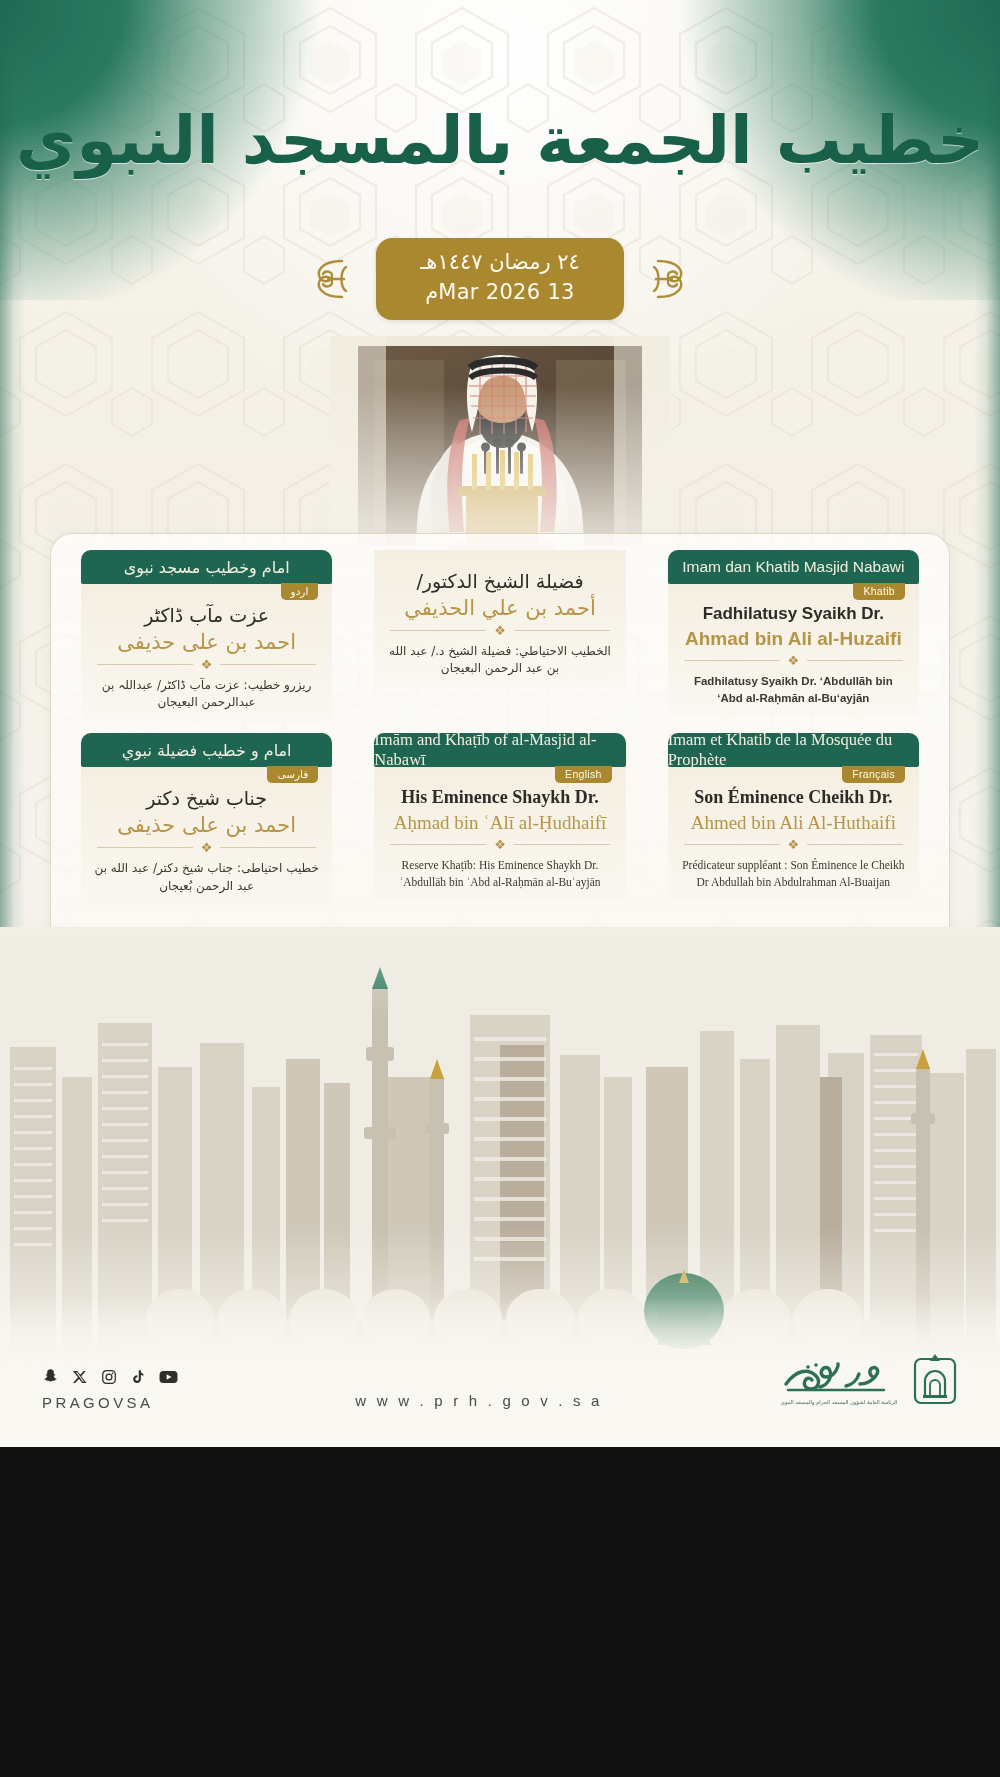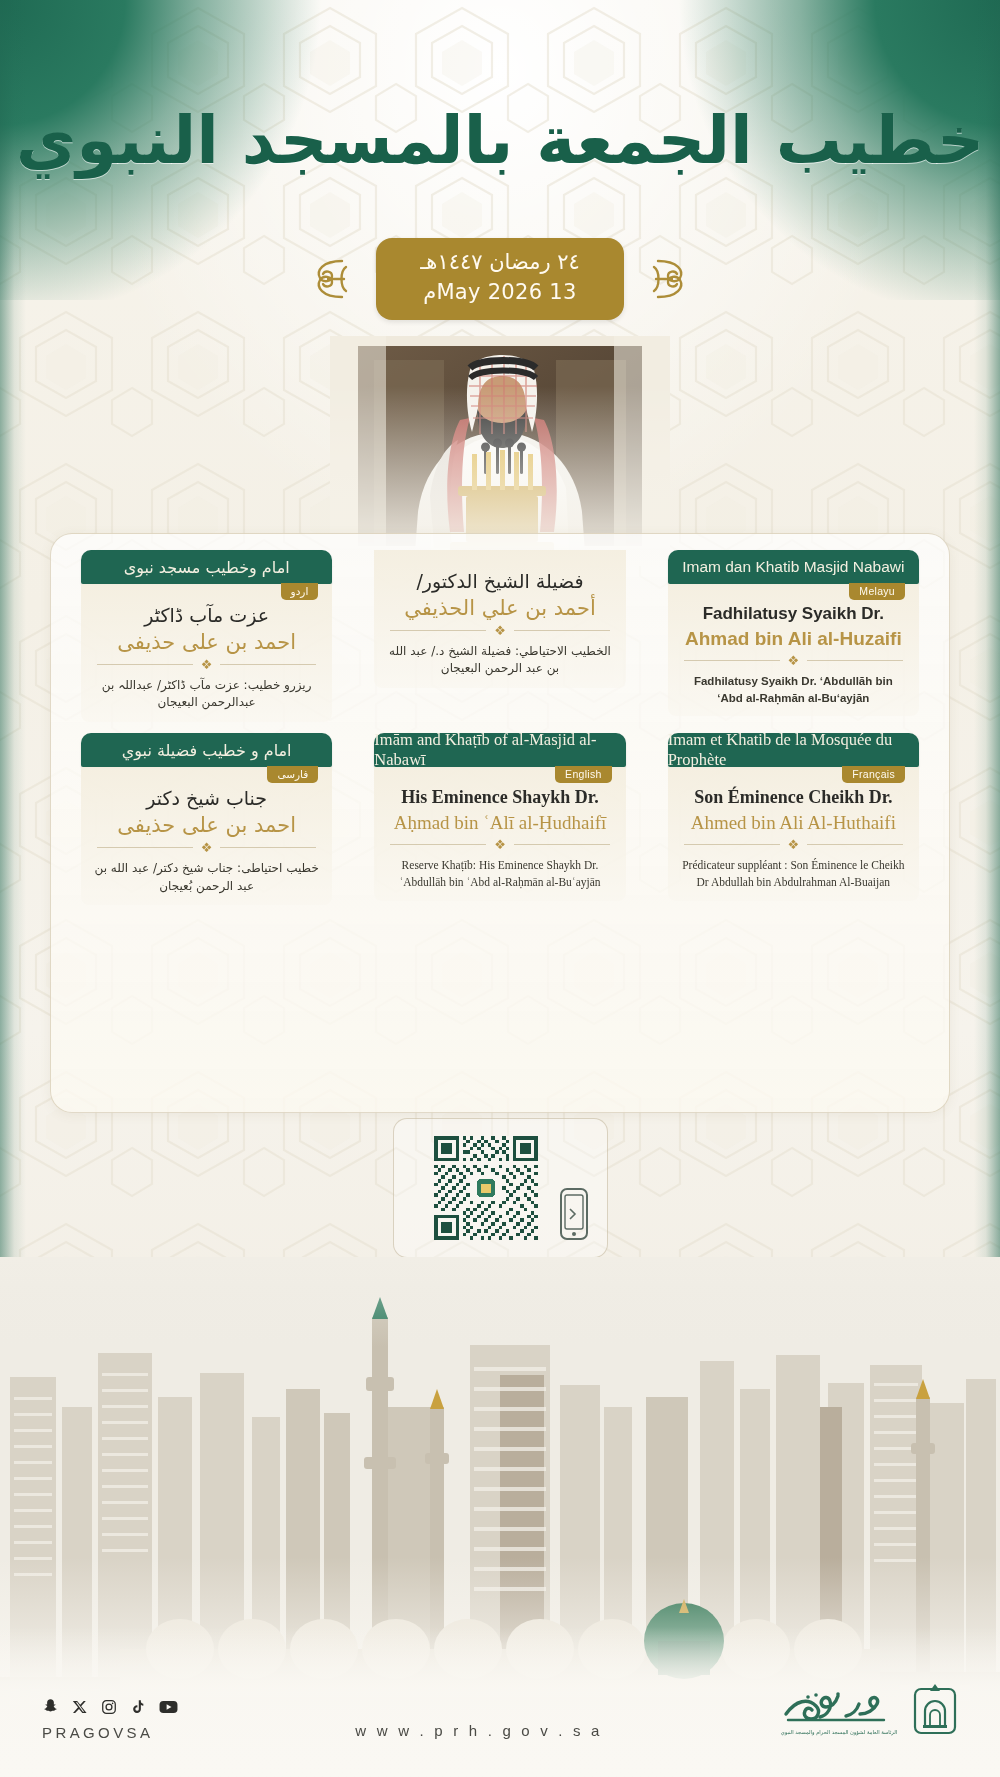--- a/index.html
+++ b/index.html
@@ -1,20 +1,20 @@
 <!DOCTYPE html>
 <html lang="ar"><head>
 <meta charset="utf-8">
 <title>Khatib Poster</title>
 <style>
   html,body{margin:0;padding:0;background:#111;}
   *{box-sizing:border-box;}
   .page{
     position:relative;
-    width:1000px;height:1777px;
+    width:1000px;height:1447px;
     overflow:hidden;
     font-family:"Liberation Sans", sans-serif;
     background:#f0abfc;
   }
   
   .bg-base{
     position:absolute;inset:0;
     background:
       radial-gradient(ellipse 70% 45% at 50% 4%, #ffffff 0%, rgba(255,255,255,0) 60%),
       linear-gradient(180deg,#f7f4ec 0%,#f4f0e6 34%,#f6f3ec 58%,#f3efe6 74%,#efece4 100%);
@@ -243,21 +243,21 @@
         <g fill="none" stroke="#a9882f" stroke-width="2.4" stroke-linecap="round">
           <path d="M36 10 C16 10 10 20 14 27 C17 32 26 31 26 25 C26 20 19 19 17 23"></path>
           <path d="M36 46 C16 46 10 36 14 29 C17 24 26 25 26 31 C26 36 19 37 17 33"></path>
           <path d="M38 28 C30 28 26 28 22 28"></path>
           <path d="M40 16 C34 20 34 36 40 40"></path>
         </g>
       </svg>
     </span>
     <div class="date-badge">
       <div class="date-h">٢٤ رمضان ١٤٤٧هـ</div>
-      <div class="date-g">13 May 2026م</div>
+      <div class="date-g">13 Mar 2026م</div>
     </div>
     <span class="orn">
       <svg viewBox="0 0 44 56" xmlns="http://www.w3.org/2000/svg" width="44" height="56">
         <g fill="none" stroke="#a9882f" stroke-width="2.4" stroke-linecap="round" transform="translate(44,0) scale(-1,1)">
           <path d="M36 10 C16 10 10 20 14 27 C17 32 26 31 26 25 C26 20 19 19 17 23"></path>
           <path d="M36 46 C16 46 10 36 14 29 C17 24 26 25 26 31 C26 36 19 37 17 33"></path>
           <path d="M38 28 C30 28 26 28 22 28"></path>
           <path d="M40 16 C34 20 34 36 40 40"></path>
         </g>
       </svg>
@@ -364,21 +364,21 @@
               <span class="dot">❖</span>
               <i class="ln"></i>
             </div>
           <div class="reserve">الخطيب الاحتياطي: فضيلة الشيخ د./ عبد الله بن عبد الرحمن البعيجان</div>
         </div>
       </div>
 
       <div class="card sans">
         <div class="card-head">Imam dan Khatib Masjid Nabawi</div>
         <div class="card-body">
-          <span class="lang-tag">Melayu</span>
+          <span class="lang-tag">Khatib</span>
           <div class="honor">Fadhilatusy Syaikh Dr.</div>
           <div class="name">Ahmad bin Ali al-Huzaifi</div>
           <div class="sep">
               <i class="ln"></i>
               <span class="dot">❖</span>
               <i class="ln"></i>
             </div>
           <div class="reserve">Fadhilatusy Syaikh Dr. ʻAbdullāh bin ʻAbd al-Raḥmān al-Buʻayjān</div>
         </div>
       </div>

